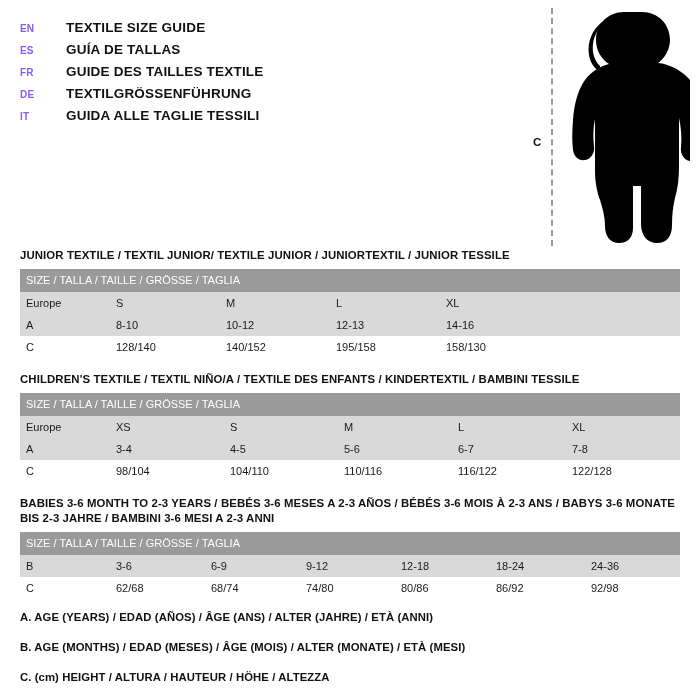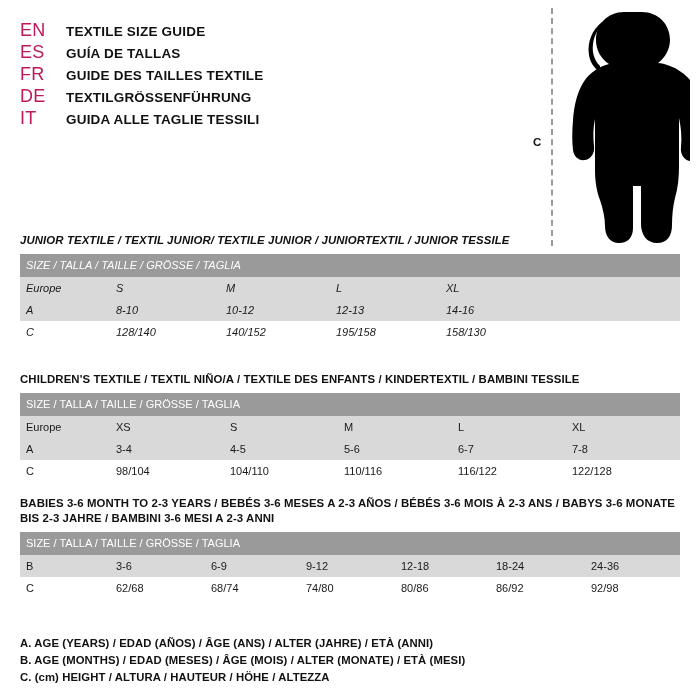--- a/index.html
+++ b/index.html
@@ -31,24 +31,24 @@
     width: 480px;
   }
   .title-row {
     display: flex;
     align-items: baseline;
     margin-bottom: 3px;
     height: 19px;
   }
   .lang-code {
     width: 46px;
-    font-size: 18px;
-    font-weight: normal;
+    font-size: 10px;
+    font-weight: bold;
     letter-spacing: 0.2px;
-    color: #be185d;
+    color: #8b5cf6;
   }
   .lang-title {
     font-size: 13.5px;
     font-weight: bold;
     letter-spacing: 0.2px;
     color: #111;
     white-space: nowrap;
   }
 
   
@@ -132,20 +132,21 @@
     left: 20px;
     bottom: 14px;
     width: 660px;
   }
   .footnote {
     font-size: 11.3px;
     font-weight: bold;
     color: #111;
     line-height: 17px;
     letter-spacing: 0.1px;
+    margin-top: 13px;
   }
 </style>
 </head>
 <body>
 
 <div class="page">
 
   <div class="titles">
     <div class="title-row">
       <span class="lang-code">EN</span>
@@ -211,21 +212,21 @@
         C30,20 25,32 27,45
         C28,52 32,58 38,62
         L38,56
         C32,50 30,42 31,34
         C32,26 36,18 42,13
         Z"></path>
       <rect x="0" y="0" width="0" height="0" fill="#000"></rect>
     </svg>
   </div>
 
-  <div class="section" style="top:233px;font-style:italic;">
+  <div class="section" style="top:248px;">
     <div class="section-heading">JUNIOR TEXTILE / TEXTIL JUNIOR/ TEXTILE JUNIOR / JUNIORTEXTIL / JUNIOR TESSILE</div>
     <table class="size-table">
       <colgroup>
         <col style="width:90px">
           <col style="width:110px">
           <col style="width:110px">
           <col style="width:110px">
           <col style="width:110px">
           <col style="width:130px">
       </colgroup>

